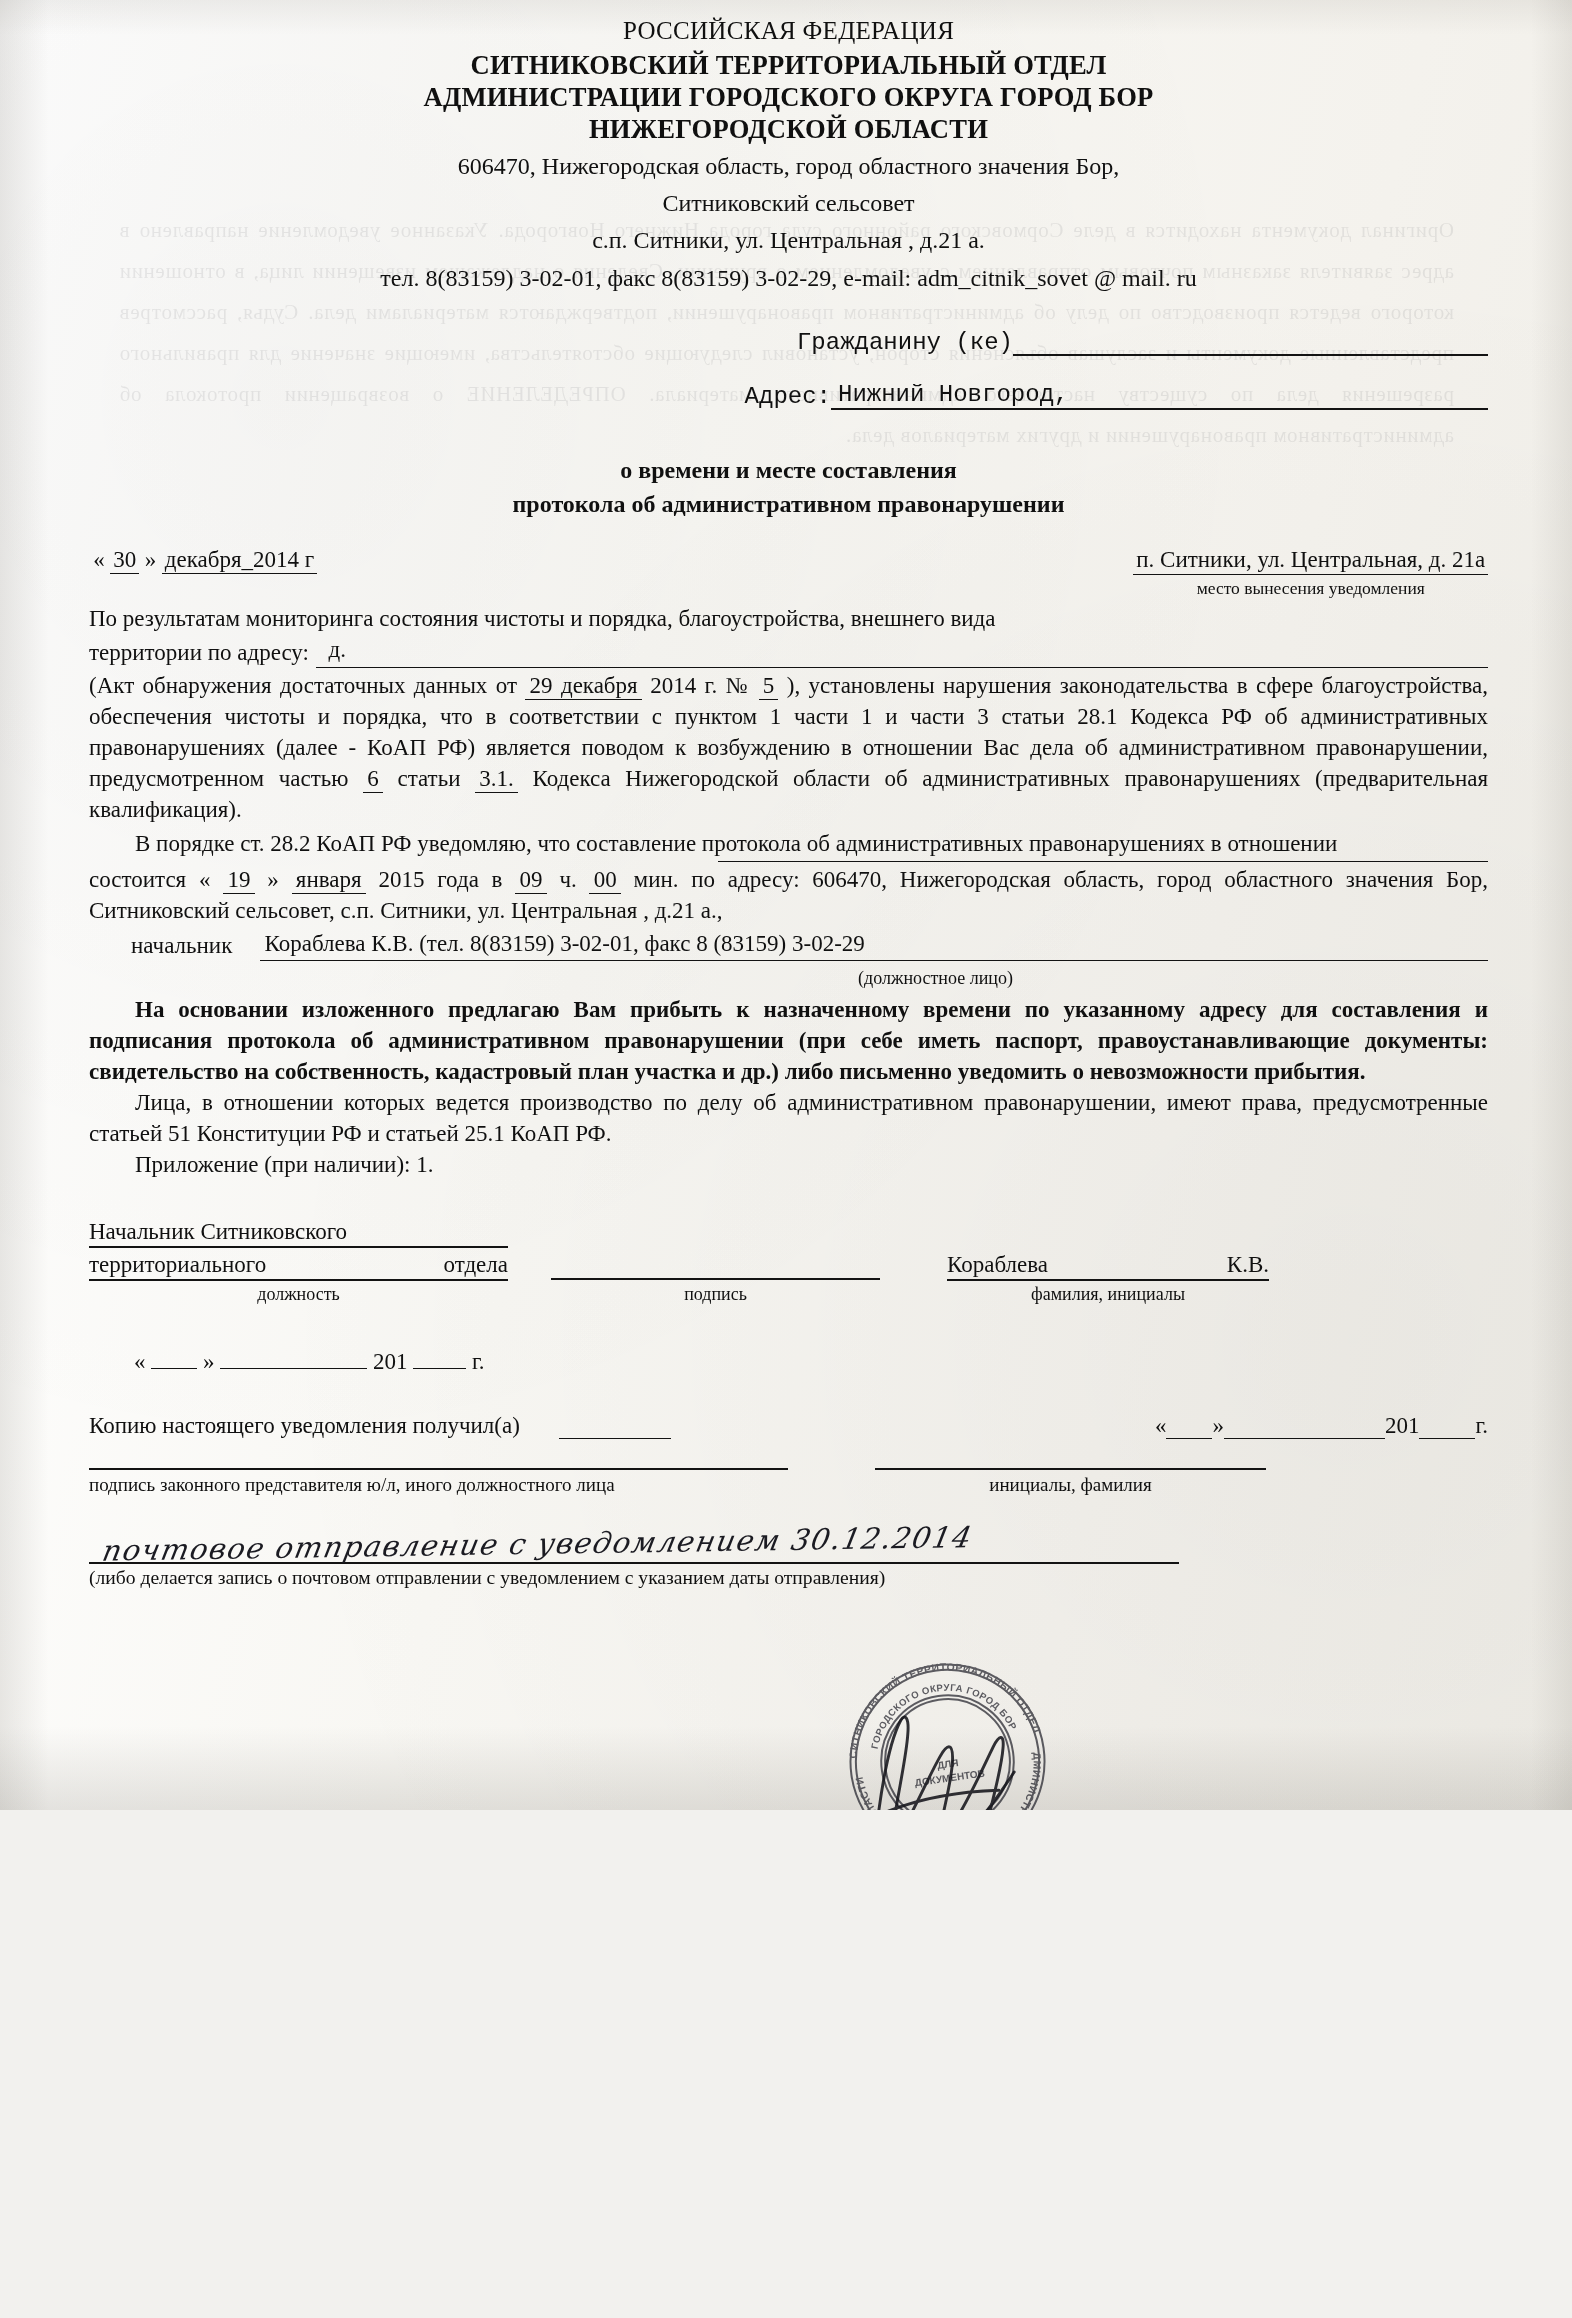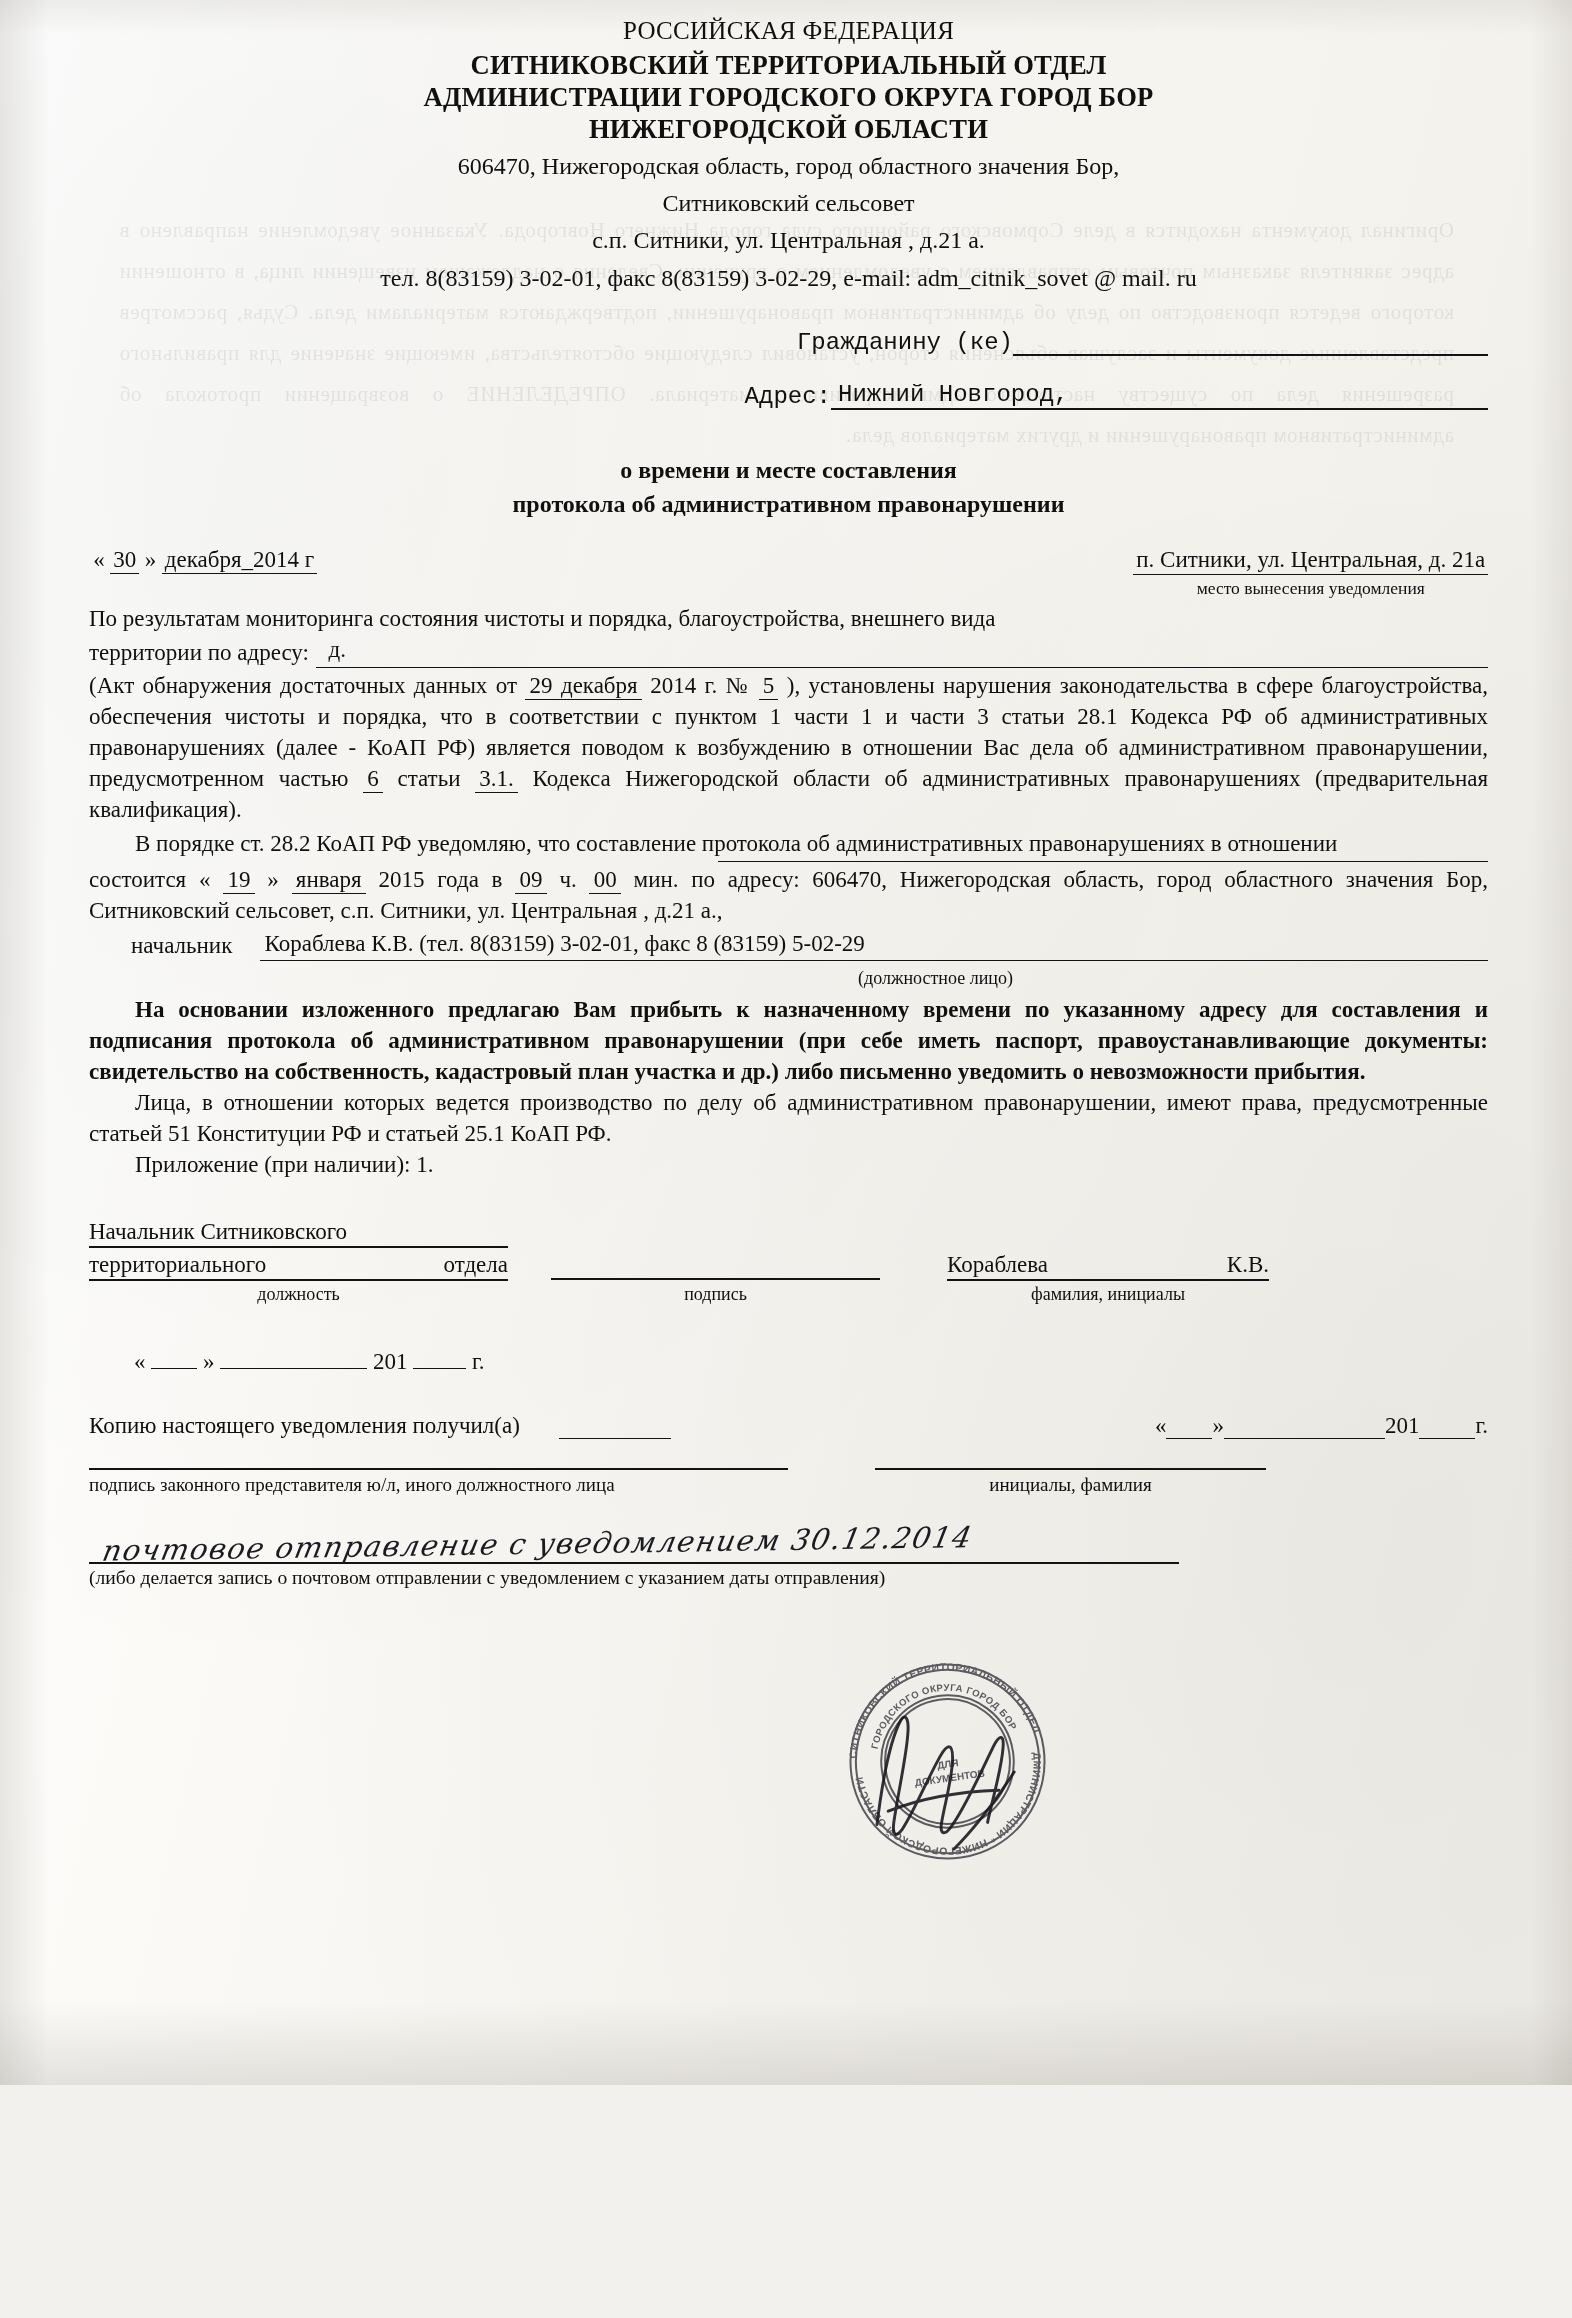--- a/index.html
+++ b/index.html
@@ -3,21 +3,21 @@
 <meta charset="utf-8">
 <style>
   html, body {
     margin: 0;
     padding: 0;
     background: #f2f1ee;
   }
   .page {
     position: relative;
     width: 1573px;
-    height: 2085px;
+    height: 1810px;
     margin: 0 auto;
     background: #eab308;
     color: #101010;
     font-family: "Liberation Serif", "DejaVu Serif", serif;
     overflow: hidden;
   }
   
   .paper-tint {
     position: absolute;
     inset: 0;
@@ -356,21 +356,21 @@
       <p class="indent" style="margin-top:2.8px;">В порядке ст. 28.2 КоАП РФ уведомляю, что составление протокола об административных правонарушениях в отношении</p>
 
       <div class="line-with-fill">
         <span class="ul-name" style="margin-left:629px;"></span>
       </div>
 
       <p style="margin-top:2.8px;"><span>состоится</span> <span>«</span> <span class="ul-inline">19</span> <span>»</span> <span class="ul-inline">января</span> <span>2015 года в</span> <span class="ul-inline">09</span> <span>ч.</span> <span class="ul-inline">00</span> <span>мин. по адресу: 606470, Нижегородская область, город областного значения Бор, Ситниковский  сельсовет, с.п. Ситники, ул. Центральная , д.21 а.,</span></p>
 
       <div class="line-with-fill" style="margin-top:1.4px;">
         <span style="padding-left:42px;">начальник</span>
-        <span class="ul-name" style="margin-left:28px;">Кораблева К.В.  (тел.  8(83159)  3-02-01,  факс  8  (83159)  5-02-29</span>
+        <span class="ul-name" style="margin-left:28px;">Кораблева К.В.  (тел.  8(83159)  3-02-01,  факс  8  (83159)  3-02-29</span>
       </div>
       <div class="cap-center" style="padding-left:294px;">(должностное лицо)</div>
 
       <p class="indent bold-para">На основании изложенного предлагаю Вам прибыть к назначенному времени по указанному адресу для составления и подписания протокола об административном правонарушении (при себе иметь паспорт, правоустанавливающие документы: свидетельство на собственность, кадастровый план участка и др.) либо письменно уведомить о невозможности прибытия.</p>
 
       <p class="indent plain-para">Лица, в отношении которых ведется производство по делу об административном правонарушении, имеют права, предусмотренные статьей 51 Конституции РФ и статьей 25.1 КоАП РФ.</p>
 
       <p class="indent plain-para">Приложение (при наличии): 1.</p>
     </div>
 

